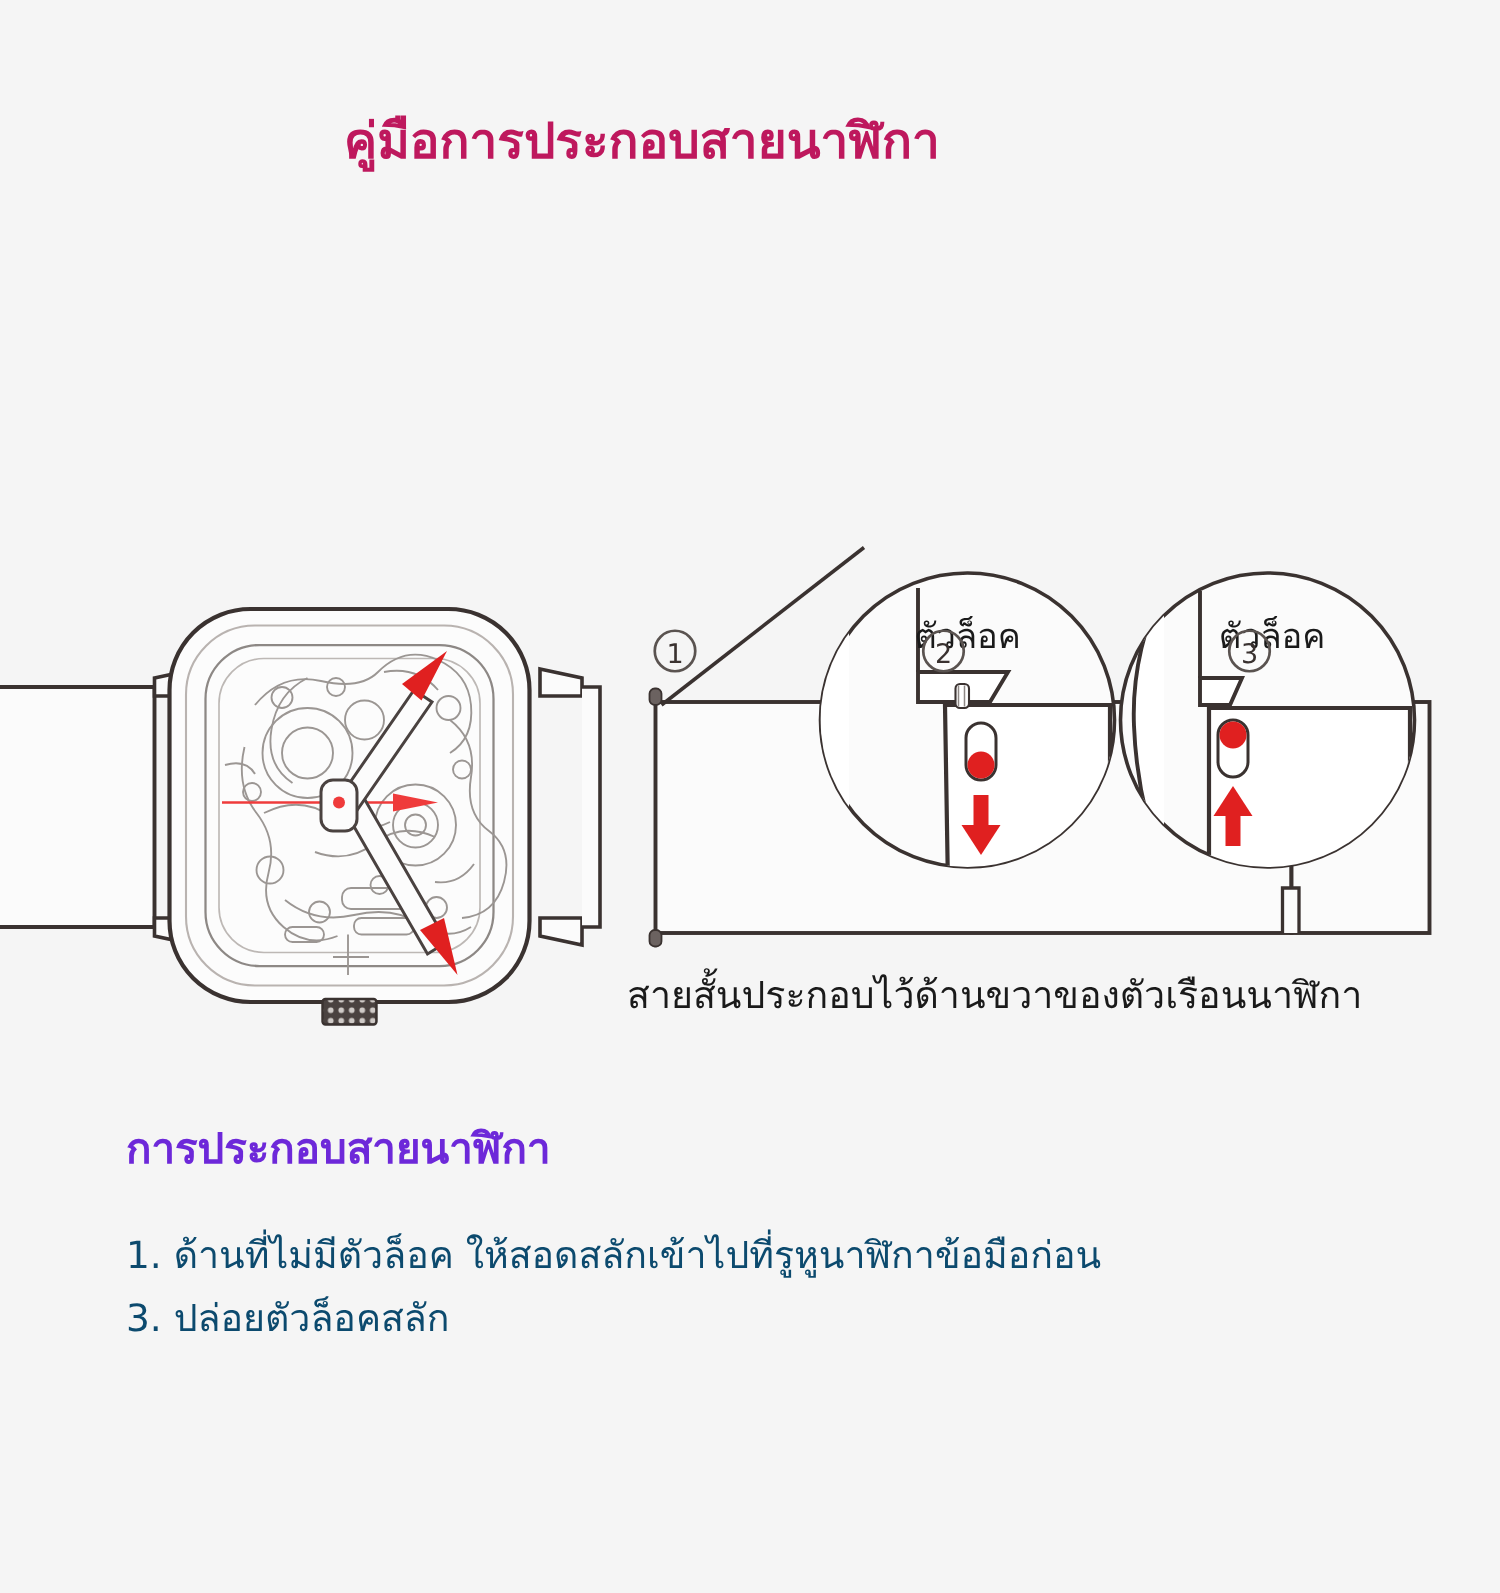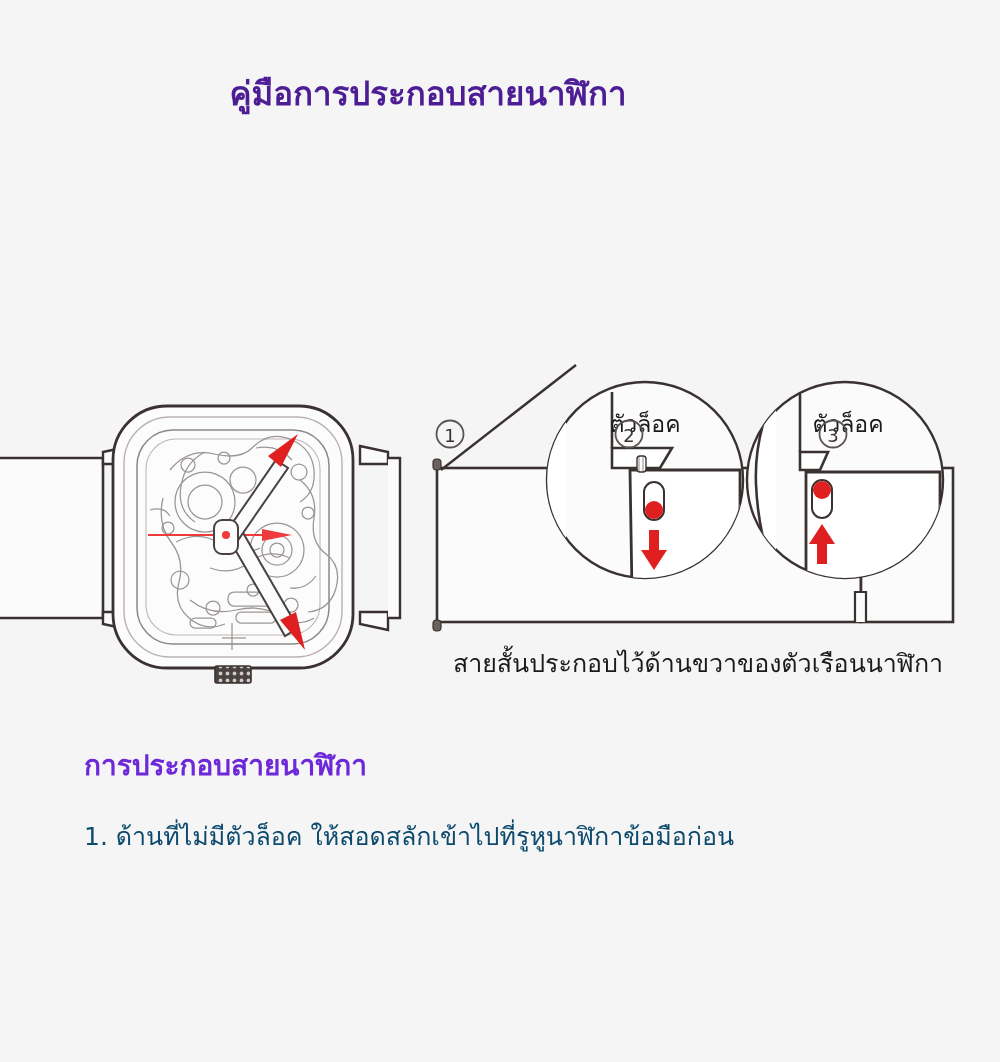--- a/index.html
+++ b/index.html
@@ -26,21 +26,21 @@
   
   .title {
     position: absolute;
     top: 74px;
     left: 0;
     width: 856px;
     text-align: center;
     font-size: 33px;
     font-weight: bold;
     letter-spacing: 0px;
-    color: #4c1d95;
+    color: #be185d;
     line-height: 1.2;
   }
 
   
   .illustration {
     position: absolute;
     top: 180px;
     left: 0;
     width: 1000px;
     height: 520px;
@@ -48,21 +48,21 @@
   .illustration svg {
     display: block;
   }
 
   
   .strap-caption {
     position: absolute;
     top: 648px;
     left: 418px;
     width: 560px;
-    text-align: center;
+    text-align: left;
     font-size: 25px;
     font-weight: normal;
     color: #1a1a1a;
     line-height: 1.25;
   }
 
   
   .section-heading {
     position: absolute;
     top: 748px;
@@ -267,15 +267,16 @@
       </g>
     </svg>
   </div>
 
   <div class="strap-caption">สายสั้นประกอบไว้ด้านขวาของตัวเรือนนาฬิกา</div>
 
   <div class="section-heading">การประกอบสายนาฬิกา</div>
 
   <div class="steps">
     <div class="step">1. ด้านที่ไม่มีตัวล็อค ให้สอดสลักเข้าไปที่รูหูนาฬิกาข้อมือก่อน</div>
+    <div class="step">3. ปล่อยตัวล็อคสลัก</div>
   </div>
 
 </div>
 
 </body></html>

